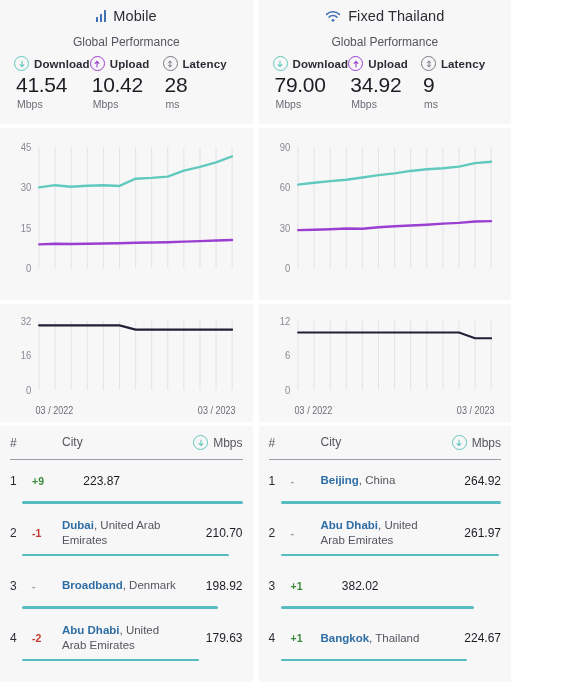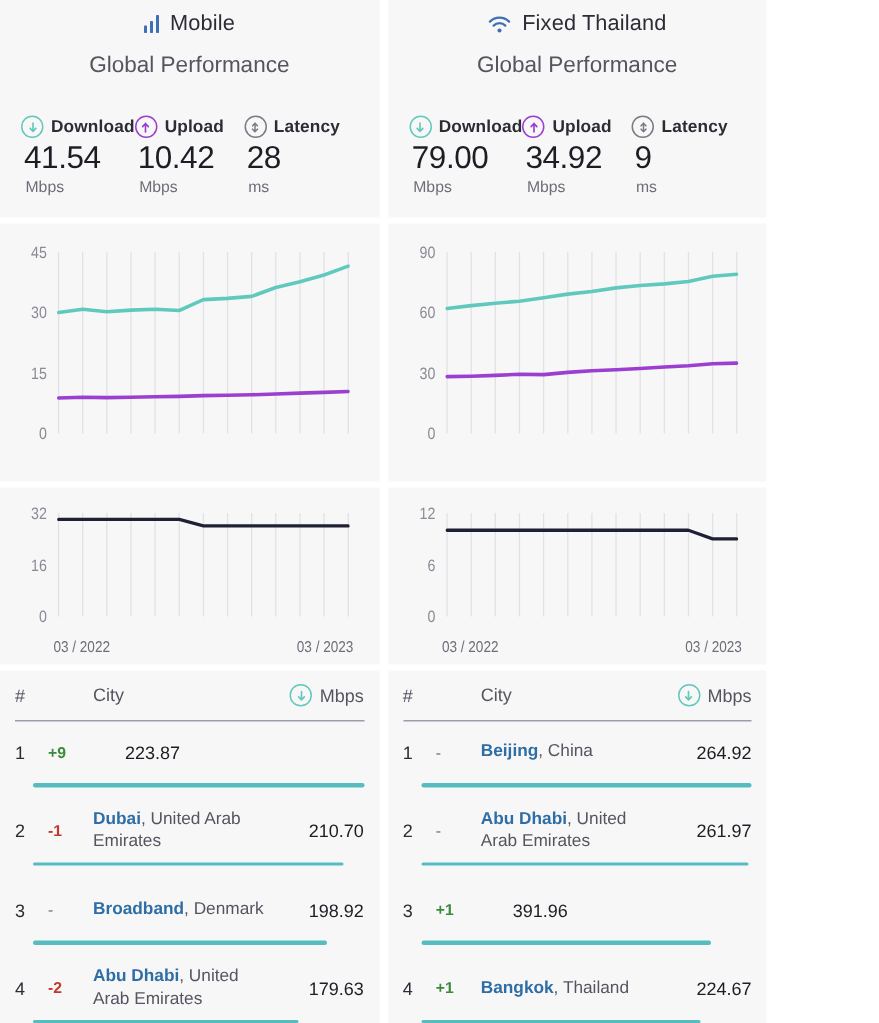--- a/index.html
+++ b/index.html
@@ -35,30 +35,30 @@
   }
   .panel-title .t-icon { display: flex; align-items: flex-end; }
   .bars-icon { display: flex; align-items: flex-end; gap: 1.5px; height: 12px; }
   .bars-icon i { width: 2.5px; background: #3f6fb5; display: block; border-radius: .5px; }
   .bars-icon i:nth-child(1) { height: 5px; }
   .bars-icon i:nth-child(2) { height: 8.5px; }
   .bars-icon i:nth-child(3) { height: 12px; }
 
   .global-perf {
     text-align: center;
-    font-size: 15px;
+    font-size: 12px;
     color: #55555f;
     padding: 3px 0 7px;
   }
   .metrics {
     display: flex;
     padding: 0 14px 14px;
   }
   .metric { flex: 1; display: flex; flex-direction: column; align-items: flex-start; justify-content: flex-end; }
-  .metric.m-latency { flex: 0 0 76px; margin-top: 18px; }
+  .metric.m-latency { flex: 0 0 76px; }
   .metric-head { display: flex; align-items: center; gap: 5px; }
   .metric-label { font-size: 11.5px; color: #2c2c35; font-weight: bold; letter-spacing: .1px; }
   .metric-value {
     font-size: 21px; color: #1d1d24; letter-spacing: -.3px;
     margin-top: 2px; margin-left: 2px; font-weight: 300;
   }
   .metric-unit { font-size: 10.5px; color: #6d6d77; margin-left: 3px; margin-top: 1px; }
 
   .circ {
     width: 15px; height: 15px; border-radius: 50%;
@@ -416,21 +416,21 @@
             <div class="col-val">261.97</div>
           </div>
           <div class="bar-wrap">
             <div class="bar" style="width: 98.9%;"></div>
           </div>
         </div>
         <div class="row-block">
           <div class="t-row">
             <div class="col-rank">3</div>
             <div class="col-delta delta-up">+1</div>
-            <div class="col-val">391.96</div>
+            <div class="col-val">382.02</div>
           </div>
           <div class="bar-wrap">
             <div class="bar" style="width: 87.6%;"></div>
           </div>
         </div>
         <div class="row-block">
           <div class="t-row">
             <div class="col-rank">4</div>
             <div class="col-delta delta-up">+1</div>
             <div class="col-city"><span class="city-name">Bangkok</span><span class="city-country">, Thailand</span></div>

